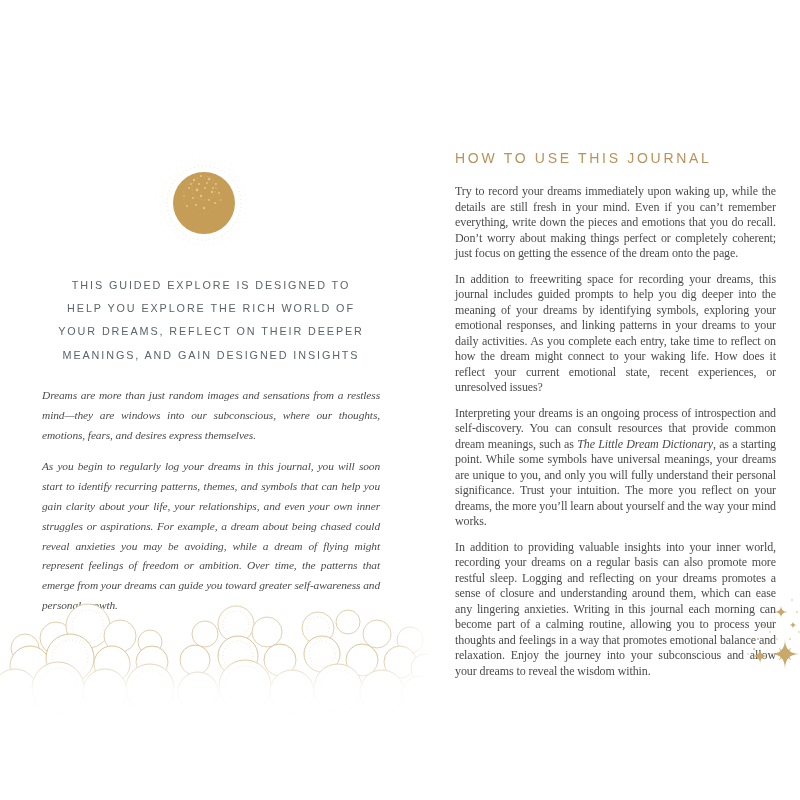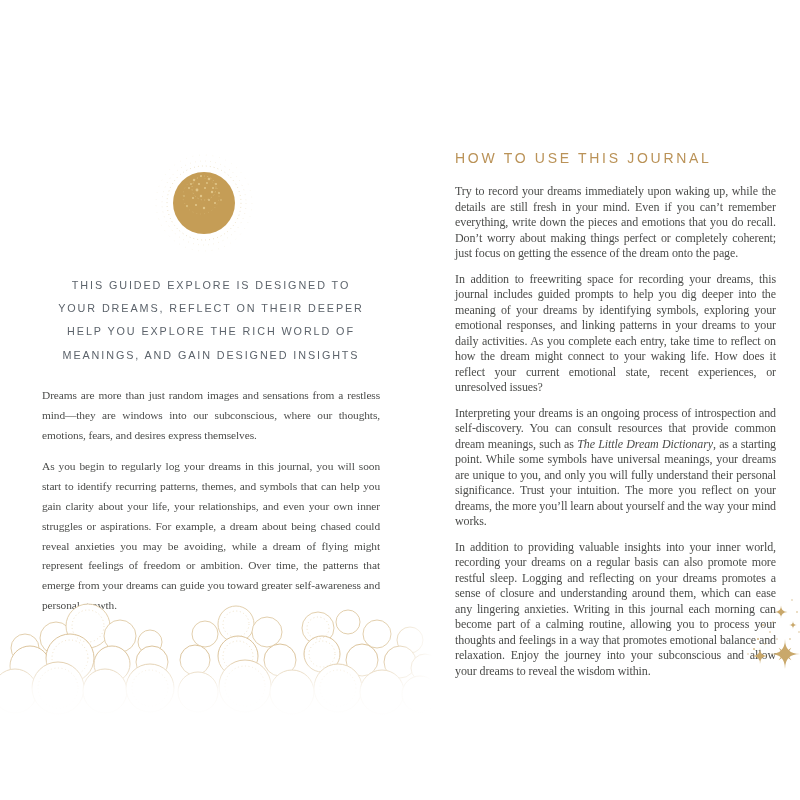--- a/index.html
+++ b/index.html
@@ -27,21 +27,21 @@
     color:var(--intro-text,#5c636b);
   }
   .intro div{white-space:nowrap;}
 
   
   .body-copy{position:absolute;left:0;right:0;text-align:justify;color:var(--body-text,#4b4c4a);letter-spacing:-0.1px;}
   .body-copy p{margin:0;}
   .body-copy em{}
 
   .left-copy{top:386px;font-size:11.4px;line-height:19.8px;}
-  .left-copy p{margin-bottom:12px;}
+  .left-copy p{margin-bottom:12px;font-style:italic;}
 
   .right-copy{top:184px;font-size:12px;line-height:15.5px;}
   .right-copy p{margin-bottom:10px;}
 
   .heading{
     position:absolute;top:150px;left:0;margin:0;
     font-family:"Liberation Sans",sans-serif;
     font-size:14px;font-weight:400;
     letter-spacing:2.7px;
     color:var(--heading-gold,#ba9257);
@@ -90,22 +90,22 @@
             <circle cx="64" cy="40" r="1.0"></circle>
           <circle cx="42" cy="36" r="0.9"></circle>
         </g>
         <circle cx="55" cy="40" r="12" fill="none" stroke="#e3cb8f" stroke-width="1" stroke-dasharray="1 2.5" opacity="0.6"></circle>
         <circle cx="52" cy="48" r="18" fill="none" stroke="#dfc586" stroke-width="0.9" stroke-dasharray="0.8 3.2" opacity="0.45"></circle>
       </svg>
     </div>
 
     <div class="intro">
         <div>THIS GUIDED EXPLORE IS DESIGNED TO</div>
+        <div>HELP YOU EXPLORE THE RICH WORLD OF</div>
         <div>YOUR DREAMS, REFLECT ON THEIR DEEPER</div>
-        <div>HELP YOU EXPLORE THE RICH WORLD OF</div>
         <div>MEANINGS, AND GAIN DESIGNED INSIGHTS</div>
       </div>
 
     <div class="body-copy left-copy">
         <p><span>Dreams are more than just random images and sensations from a restless mind—they are windows into our subconscious, where our thoughts, emotions, fears, and desires express themselves.</span></p>
         <p><span>As you begin to regularly log your dreams in this journal, you will soon start to identify recurring patterns, themes, and symbols that can help you gain clarity about your life, your relationships, and even your own inner struggles or aspirations. For example, a dream about being chased could reveal anxieties you may be avoiding, while a dream of flying might represent feelings of freedom or ambition. Over time, the patterns that emerge from your dreams can guide you toward greater self-awareness and personal growth.</span></p>
       </div>
 
     <div class="clouds">
       <svg width="432" height="122" viewBox="0 0 432 122" aria-hidden="true">

